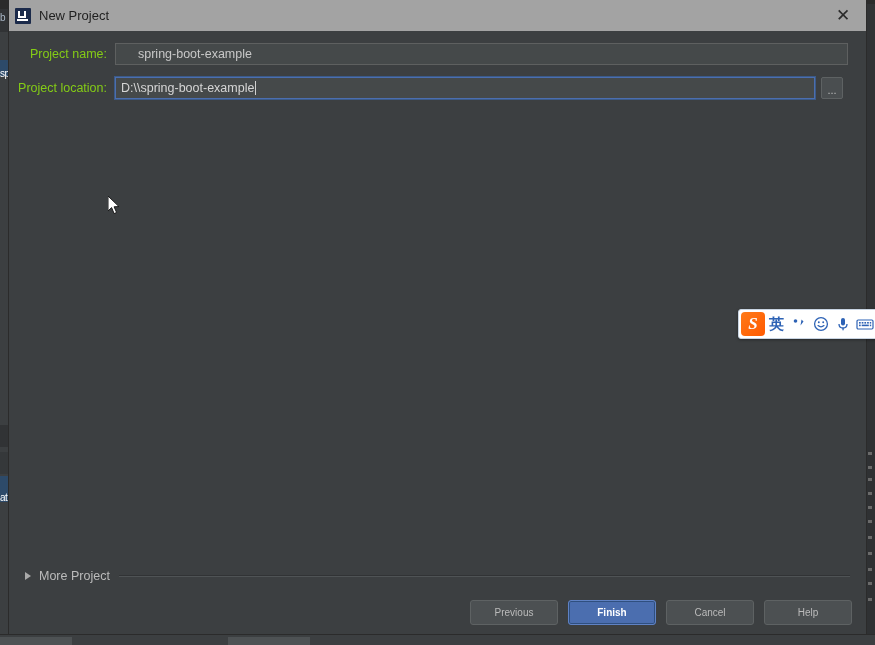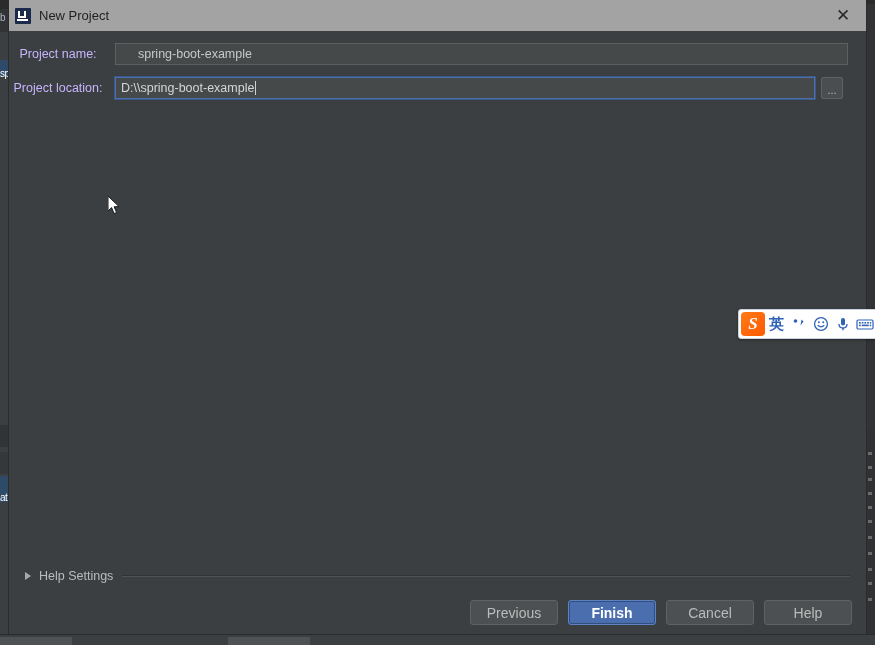--- a/index.html
+++ b/index.html
@@ -145,22 +145,22 @@
   .form-row {
     position: absolute;
     display: flex;
     align-items: center;
   }
   .row-name { left: 0px; top: 12px; width: 857px; }
   .row-loc  { left: 0px; top: 46px; width: 857px; }
 
   .field-label {
     font-size: 12.5px;
-    color: #c4b5fd;
-    text-align: center;
+    color: #84cc16;
+    text-align: right;
     width: 98px;
     padding-right: 8px;
     flex: 0 0 auto;
     white-space: nowrap;
     font-family: "Liberation Sans", sans-serif;
   }
 
   .text-input {
     height: 22px;
     background: #45494a;
@@ -289,21 +289,21 @@
     display: flex;
     gap: 10px;
   }
   .btn {
     min-width: 88px;
     height: 25px;
     background: #4c5052;
     border: 1px solid #5e6263;
     border-radius: 3px;
     color: #bbbbbb;
-    font-size: 14px;
+    font-size: 10px;
     font-family: "Liberation Sans", sans-serif;
     display: flex;
     align-items: center;
     justify-content: center;
     box-sizing: border-box;
     padding: 9px 10px;
   }
   .btn.primary {
     background: #4b6eaf;
     border: 1px solid #5f82c4;
@@ -422,21 +422,21 @@
             <rect x="13.8" y="6" width="1.4" height="1.6" fill="#2d62b5"></rect>
             <rect x="3" y="8.6" width="1.7" height="1.6" fill="#2d62b5"></rect>
             <rect x="5.7" y="8.6" width="7.1" height="1.6" fill="#2d62b5"></rect>
             <rect x="13.8" y="8.6" width="1.4" height="1.6" fill="#2d62b5"></rect>
           </svg>
         </div>
       </div>
 
       <div class="more-settings">
         <div class="tri"></div>
-        <div class="more-label">Help Settings</div>
+        <div class="more-label">More Project</div>
         <div class="sep-line"></div>
       </div>
 
       <div class="button-bar">
         <div class="btn">Previous</div>
         <div class="btn primary">Finish</div>
         <div class="btn">Cancel</div>
         <div class="btn">Help</div>
       </div>
 

